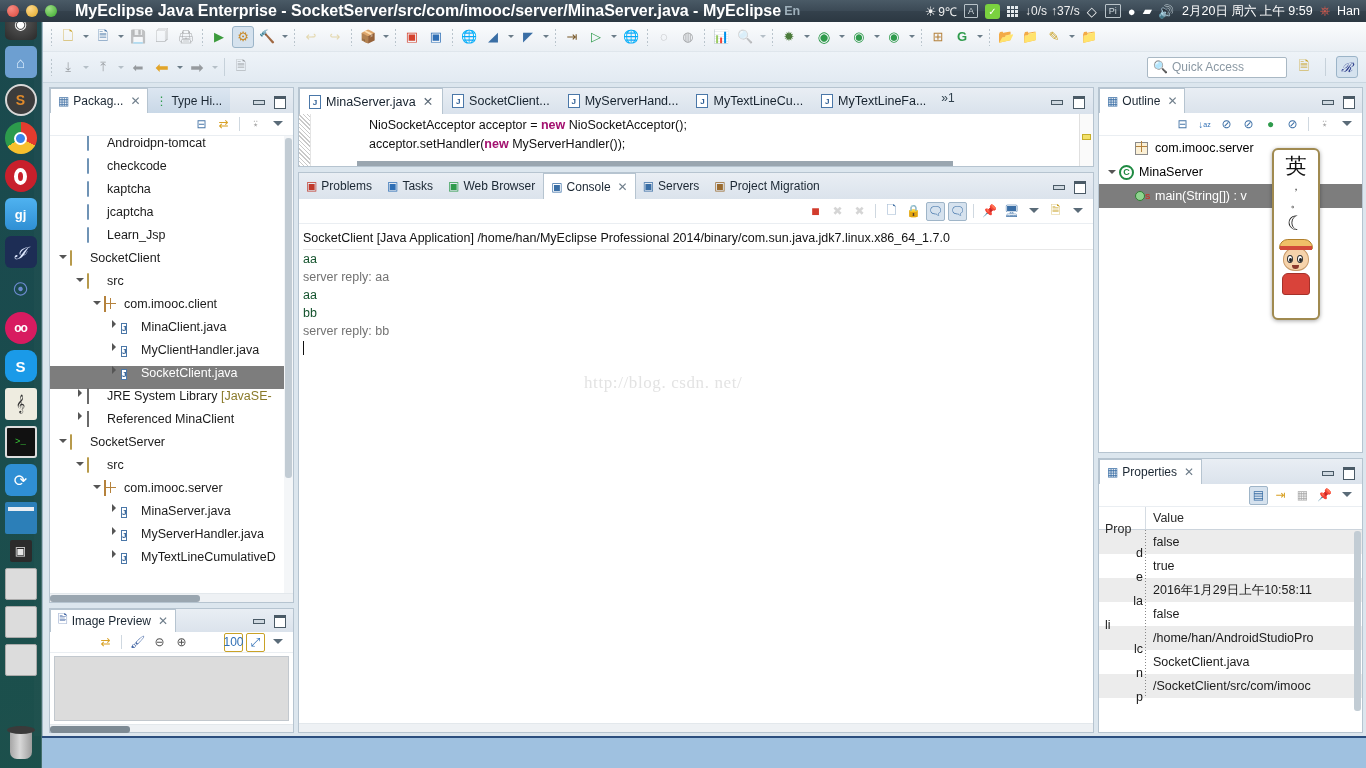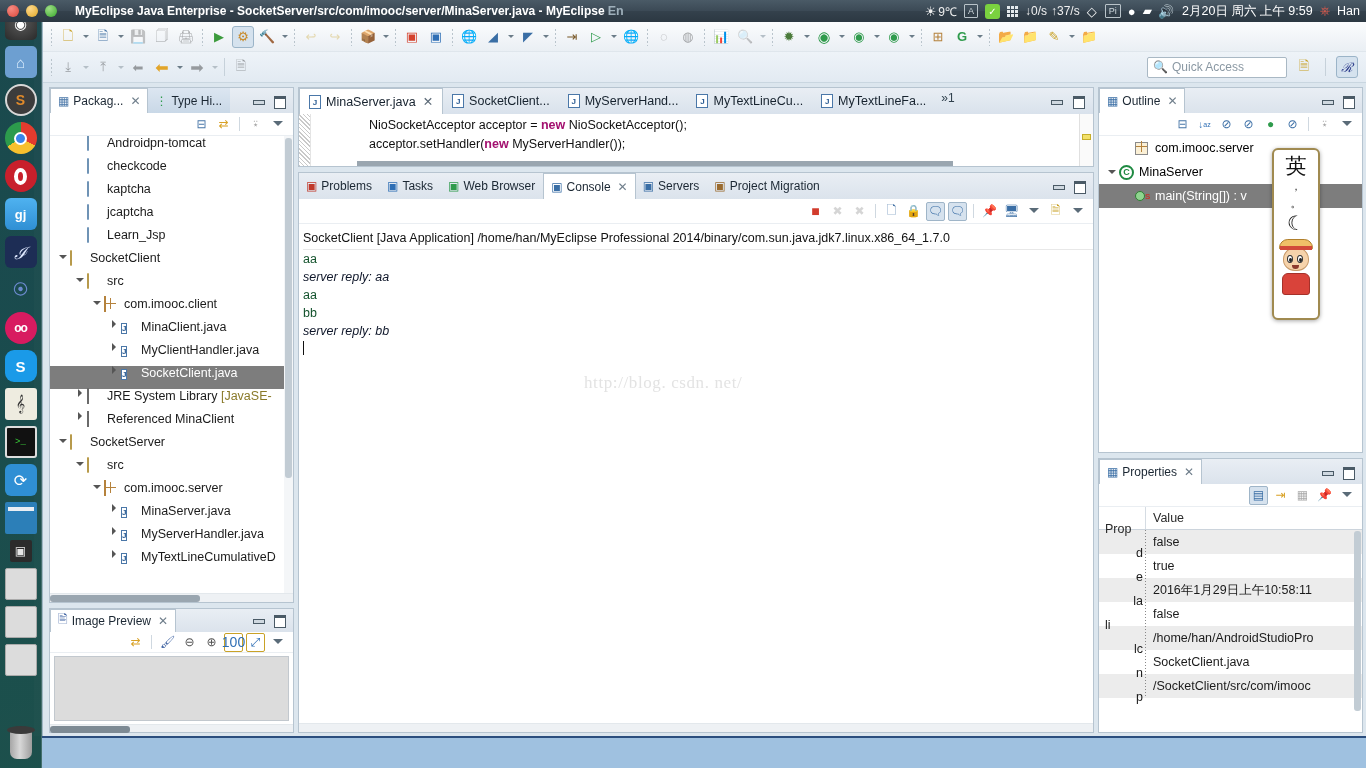--- a/index.html
+++ b/index.html
@@ -25,21 +25,21 @@
      border:4px solid transparent; border-right-color:#e8e8e8;}
 
   
   #titlebar { position:absolute; left:0; top:0; width:1366px; height:22px; z-index:60;
      background: linear-gradient(180deg,#4a5a66 0%, #3c4a56 48%, #34414c 52%, #2c3842 100%);
      color:#ffffff; display:flex; align-items:center; font-size:12.5px; }
   .wbtn { width:12px; height:12px; border-radius:50%; margin-left:7px; flex:none; }
   #wb-close{ background:radial-gradient(circle at 35% 30%, #f78b82, #d9483c); }
   #wb-min{ background:radial-gradient(circle at 35% 30%, #ffd98a, #e0a827); }
   #wb-max{ background:radial-gradient(circle at 35% 30%, #9ede85, #38a92c); }
-  #win-title { margin-left:18px; font-weight:bold; white-space:nowrap; font-size:12px;}
+  #win-title { margin-left:18px; font-weight:bold; white-space:nowrap; font-size:16px;}
   #win-title-tail { font-weight:bold; }
   #tray { margin-left:auto; display:flex; align-items:center; gap:7px; padding-right:6px; white-space:nowrap;}
   .tray-item { display:flex; align-items:center; gap:2px; font-size:12px; color:#f0f0f0;}
   .tray-box { border:1px solid #b9c3c9; color:#cfd8dd; font-size:9px; padding:0 3px; line-height:12px; border-radius:1px;}
   .tray-green { width:15px;height:15px;border-radius:3px;background:#7ad13f;color:#fff;font-size:10px;
       display:flex;align-items:center;justify-content:center;}
   .dots9 { display:grid; grid-template-columns:repeat(3,3px); grid-template-rows:repeat(3,3px); gap:1px;}
   .dots9 i { background:#e4e9ec; display:block; width:3px; height:3px;}
 
   
@@ -144,21 +144,21 @@
      background:#fafafa;}
   #code-marker { position:absolute; right:2px; top:20px; width:9px; height:6px; background:#f2e06a; border:1px solid #c5ae2a;}
 
   
   #console-view { flex:1; display:flex; flex-direction:column; min-height:0;
      background:#fff; border:1px solid #b6c4d0; margin-top:5px;}
   #console-body { flex:1; overflow:hidden; padding:5px 0 0 4px; font-size:12.5px; line-height:18px;
      position:relative; background:#fff;}
   .cline { white-space:nowrap;}
   .cgreen { color:#14532d;}
-  .cblack { color:#0f172a;font-style:italic;}
+  .cblack { color:#737373;}
   #chead { color:#121212; padding:0 0 2px 0; border-bottom:1px solid #e8e8e8; white-space:nowrap; overflow:hidden;}
   #ccaret { display:inline-block; width:1px; height:14px; background:#111; vertical-align:-2px;}
   #watermark { position:absolute; left:285px; top:150px; color:#e3e3e3; font-size:17px;
      font-family:"Liberation Serif", serif; letter-spacing:.6px;}
 
   
   .otree { flex:1; background:#fff; position:relative; overflow:hidden; font-size:12.5px;}
   .orow { display:flex; align-items:center; height:24px; white-space:nowrap;}
   .orow.sel { background:#7d7d7d; color:#fff;}
   .cls-ico { width:15px;height:15px;border-radius:50%;border:2px solid #1f8a42;color:#1f8a42;
@@ -558,21 +558,21 @@
               <span class="vmin"></span>
               <span class="vmax"></span>
             </div>
           </div>
           <div class="vtoolbar">
             <span class="vti" style="color:#d9a227;">⇄</span>
             <span class="vsep"></span>
             <span class="vti" style="color:#3a5fa0;">🖌</span>
             <span class="vti" style="color:#555;">⊖</span>
             <span class="vti" style="color:#555;">⊕</span>
-            <span class="vti" style="color:#2f6fb5;font-size:14px;border:1px solid #c9a227;">100</span>
+            <span class="vti" style="color:#2f6fb5;font-size:12px;border:1px solid #c9a227;margin-left:30px;">100</span>
             <span class="vti" style="color:#2f6fb5;border:1px solid #c9a227;">⤢</span>
             <span class="vti vmenu"></span>
           </div>
           <div id="imgprev-body"></div>
           <div class="hscroll" style="margin-top:3px;">
             <div class="hthumb" style="width:80px;background:#7d8a94;"></div>
           </div>
         </div>
       </div>
 

